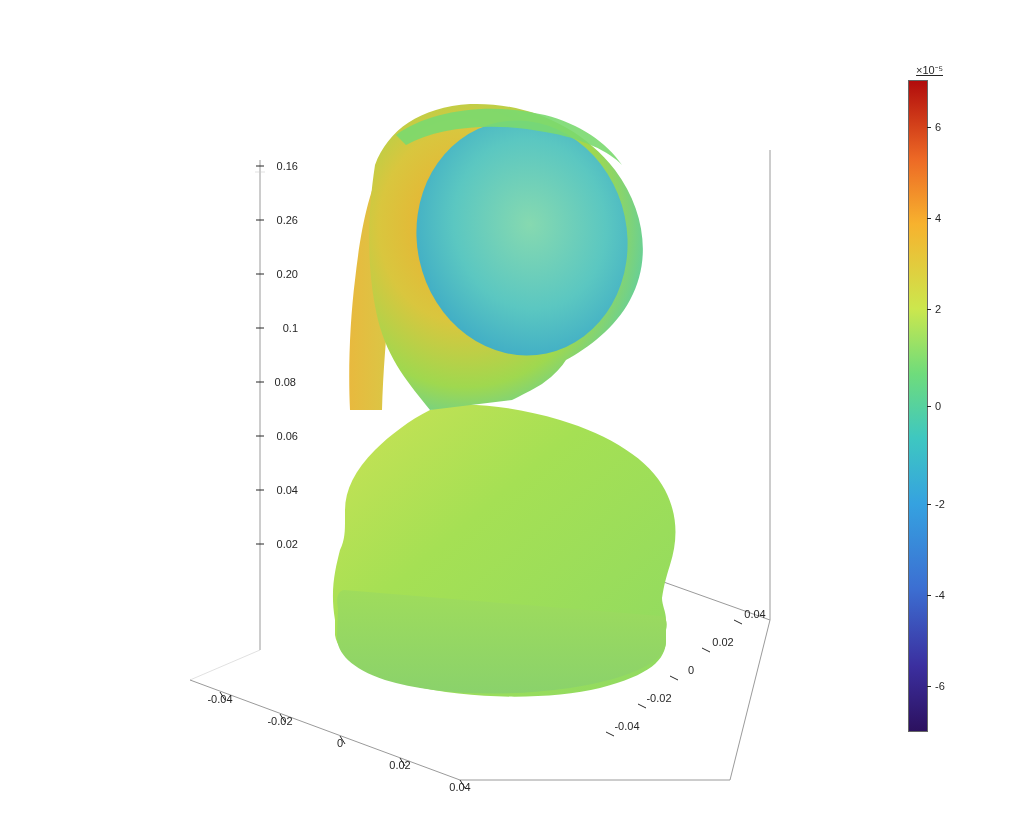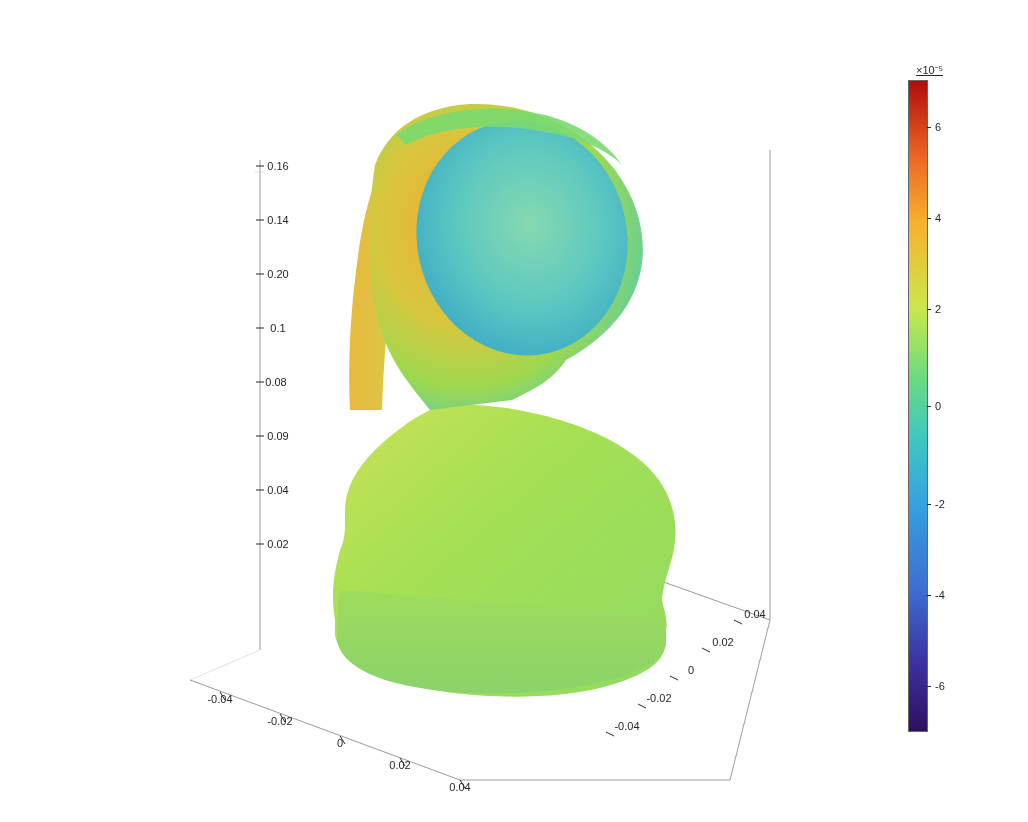--- a/index.html
+++ b/index.html
@@ -17,21 +17,21 @@
     .plot-area {
       position: absolute;
       left: 130px;
       top: 60px;
       width: 700px;
       height: 720px;
     }
     .tick-label {
       position: absolute;
       color: #262626;
-      text-align: center;
+      text-align: right;
       width: 40px;
     }
     .tick-label.z {
       right: 100%;
       margin-right: 6px;
     }
     .colorbar {
       position: absolute;
       right: 100px;
       top: 80px;
@@ -221,25 +221,25 @@
                C 300 50, 360 42, 415 55
                C 450 64, 476 82, 492 105
                C 480 92, 452 78, 415 72
                C 365 62, 310 66, 276 85 Z" fill="#7ad96f" opacity="0.9"></path>
     </g>
   </svg>
 </div>
 
 <div>
   <div class="tick-label z" style="left:258px; top:160px">0.16</div>
-  <div class="tick-label z" style="left:258px; top:214px">0.14</div>
+  <div class="tick-label z" style="left:258px; top:214px">0.26</div>
   <div class="tick-label z" style="left:258px; top:268px">0.20</div>
   <div class="tick-label z" style="left:258px; top:322px">0.1</div>
   <div class="tick-label z" style="left:256px; top:376px">0.08</div>
-  <div class="tick-label z" style="left:258px; top:430px">0.09</div>
+  <div class="tick-label z" style="left:258px; top:430px">0.06</div>
   <div class="tick-label z" style="left:258px; top:484px">0.04</div>
   <div class="tick-label z" style="left:258px; top:538px">0.02</div>
 </div>
 
 <div>
   <div class="xy-tick" style="left:200px; top:693px">-0.04</div>
   <div class="xy-tick" style="left:260px; top:715px">-0.02</div>
   <div class="xy-tick" style="left:320px; top:737px">0</div>
   <div class="xy-tick" style="left:380px; top:759px">0.02</div>
   <div class="xy-tick" style="left:440px; top:781px">0.04</div>

